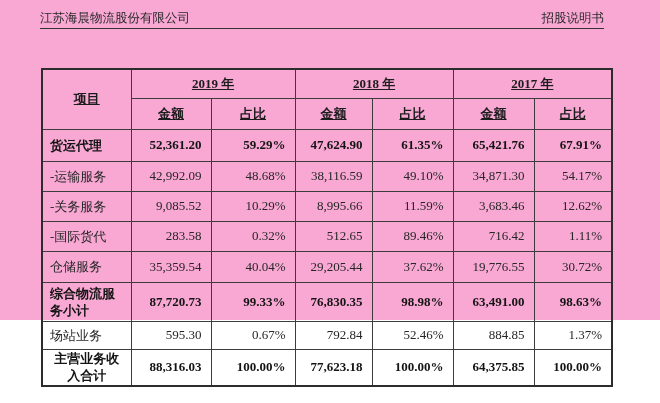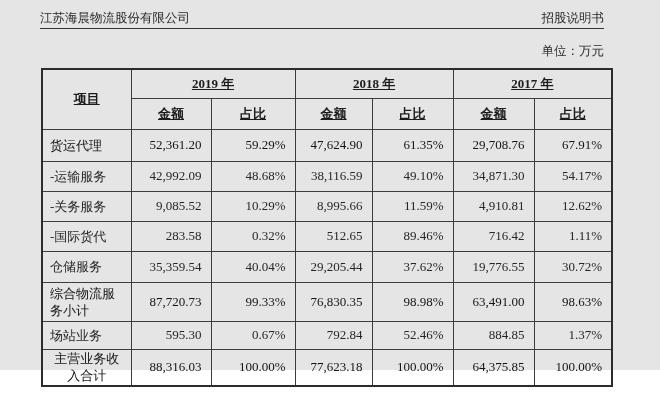--- a/index.html
+++ b/index.html
@@ -3,21 +3,21 @@
 <meta charset="utf-8">
 <style>
   * { margin: 0; padding: 0; box-sizing: border-box; }
   html, body {
     width: 660px; height: 403px;
     background: #ffffff;
     font-family: "Liberation Serif", "DejaVu Serif", serif;
     color: #222;
     overflow: hidden;
   }
-  .page { position: relative; width: 660px; height: 370px; background: #e5e5e5; padding-left: 32px; }
+  .page { position: relative; width: 660px; height: 320px; background: #f9a8d4; padding-left: 32px; }
 
   
   .doc-header {
     position: absolute; left: 40px; top: 11px; width: 564px;
     display: flex; justify-content: space-between; align-items: flex-end;
     padding-bottom: 2px;
     border-bottom: 1.5px solid #333;
     font-size: 12.5px; line-height: 15px; color: #2a2a2a;
   }
   .unit-line {
@@ -31,41 +31,40 @@
     width: 570px;
     border-collapse: collapse; table-layout: fixed;
     font-size: 13px; color: #262626;
   }
   table.rev { border: 2px solid #2c2c2c; }
   table.rev th, table.rev td { border: 1px solid #3c3c3c; vertical-align: middle; }
   table.rev th { font-weight: bold; text-align: center; color: #1c1c1c; text-decoration: underline; }
   td.num { text-align: right; padding-right: 9px; font-variant-numeric: tabular-nums; }
   td.label { text-align: left; padding-left: 7px; white-space: pre-line; line-height: 17px; }
   td.label.center { text-align: center; padding-left: 0; }
-  tr.bold td { font-weight: normal; color: #141414; }
+  tr.bold td { font-weight: bold; color: #141414; }
 
   col.c-item { width: 89px; }
   col.c2 { width: 80px; }
   col.c3 { width: 84px; }
   col.c4 { width: 77px; }
   col.c5 { width: 81px; }
   col.c6 { width: 81px; }
   col.c7 { width: 78px; }
 </style>
 </head>
 <body>
 
 <div class="page">
 
   <div class="doc-header">
     <span>江苏海晨物流股份有限公司</span>
     <span>招股说明书</span>
   </div>
 
-  <div class="unit-line">单位：万元</div>
 
   <table class="rev">
     <colgroup>
       <col class="c-item">
         <col class="c2">
         <col class="c3">
         <col class="c4">
         <col class="c5">
         <col class="c6">
         <col class="c7">
@@ -86,39 +85,39 @@
         <th>占比</th>
       </tr>
     </thead>
     <tbody>
       <tr class="bold" style="height:32px;">
         <td class="label">货运代理</td>
         <td class="num">52,361.20</td>
         <td class="num">59.29%</td>
         <td class="num">47,624.90</td>
         <td class="num">61.35%</td>
-        <td class="num">29,708.76</td>
+        <td class="num">65,421.76</td>
         <td class="num">67.91%</td>
       </tr>
       <tr style="height:30px;margin-top:39px;">
         <td class="label">-运输服务</td>
         <td class="num">42,992.09</td>
         <td class="num">48.68%</td>
         <td class="num">38,116.59</td>
         <td class="num">49.10%</td>
         <td class="num">34,871.30</td>
         <td class="num">54.17%</td>
       </tr>
       <tr style="height:30px;">
         <td class="label">-关务服务</td>
         <td class="num">9,085.52</td>
         <td class="num">10.29%</td>
         <td class="num">8,995.66</td>
         <td class="num">11.59%</td>
-        <td class="num">4,910.81</td>
+        <td class="num">3,683.46</td>
         <td class="num">12.62%</td>
       </tr>
       <tr style="height:30px;">
         <td class="label">-国际货代</td>
         <td class="num">283.58</td>
         <td class="num">0.32%</td>
         <td class="num">512.65</td>
         <td class="num">89.46%</td>
         <td class="num">716.42</td>
         <td class="num">1.11%</td>

